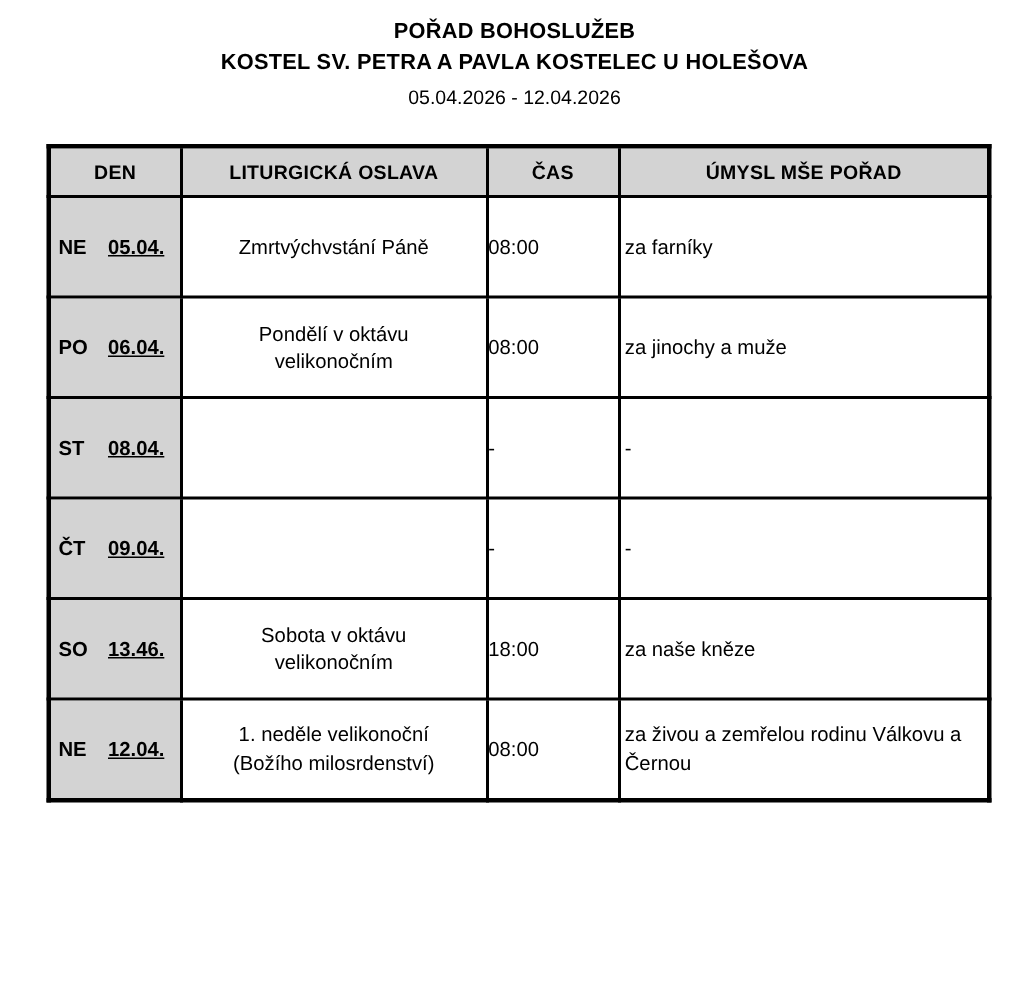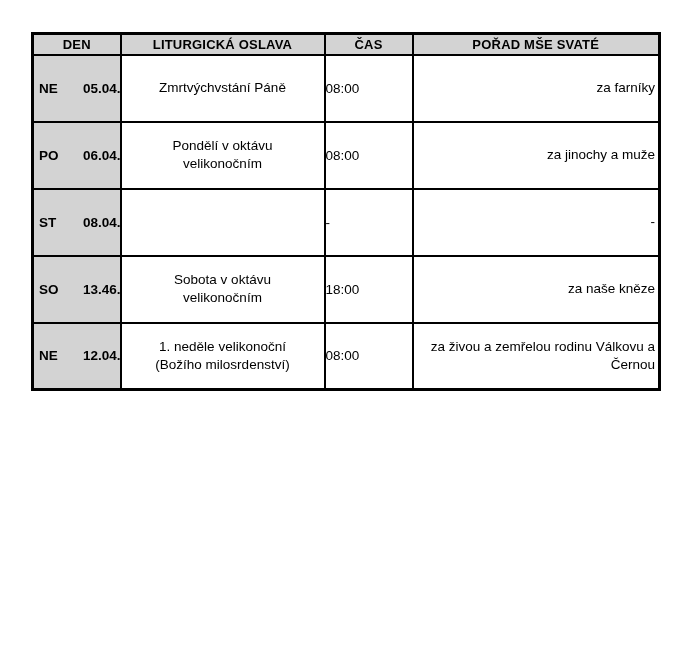--- a/index.html
+++ b/index.html
@@ -35,72 +35,77 @@
     margin: 21px 0 0 31px;
     border: 3px solid #000000;
   }
   table.schedule th, table.schedule td {
     border: 2px solid #000000;
     vertical-align: middle;
     overflow: hidden;
   }
   table.schedule th {
     background: #d3d3d3;
-    height: 21px;
+    height: 34px;
     font-size: 13px;
     font-weight: bold;
     text-align: center;
     letter-spacing: 0.2px;
   }
   td.day-cell {
     background: #d3d3d3;
     font-weight: bold;
     font-size: 13.5px;
     padding-left: 5px;
     white-space: nowrap;
   }
   td.day-cell .day-abbrev { display: inline-block; min-width: 26px; }
-  td.day-cell .day-date { display: inline-block; margin-left: 18px; }
+  td.day-cell .day-date { display: inline-block; margin-left: 7px; text-decoration: underline; }
   tbody tr { height: 67px; }
   td.liturgy-cell {
     text-align: center;
     font-size: 13.5px;
     padding: 2px 26px;
     line-height: 1.35;
   }
   td.time-cell {
     font-size: 13.5px;
   }
   td.intention-cell {
-    text-align: right;
+    text-align: left;
     font-size: 13.5px;
     padding: 2px 3px;
     line-height: 1.35;
     margin-left: 16px;
   }
 </style>
 </head>
 <body>
 
 <div class="page">
 
+  <div class="doc-header">
+    <div class="title-line-1">POŘAD BOHOSLUŽEB</div>
+    <div class="title-line-2">KOSTEL SV. PETRA A PAVLA KOSTELEC U HOLEŠOVA</div>
+    <div class="title-line-3">05.04.2026 - 12.04.2026</div>
+  </div>
 
   <table class="schedule">
     <colgroup>
       <col style="width: 88px">
       <col style="width: 204px">
       <col style="width: 88px">
       <col style="width: 247px">
     </colgroup>
     <thead>
       <tr>
         <th>DEN</th>
         <th>LITURGICKÁ OSLAVA</th>
         <th>ČAS</th>
-        <th>POŘAD MŠE SVATÉ</th>
+        <th>ÚMYSL MŠE POŘAD</th>
       </tr>
     </thead>
     <tbody id="schedule-body">
   <tr>
     <td class="day-cell">
       <span class="day-abbrev">NE</span><span class="day-date">05.04.</span>
     </td>
     <td class="liturgy-cell">Zmrtvýchvstání Páně</td>
     <td class="time-cell">08:00</td>
     <td class="intention-cell">za farníky</td>
@@ -118,20 +123,28 @@
 
   <tr>
     <td class="day-cell">
       <span class="day-abbrev">ST</span><span class="day-date">08.04.</span>
     </td>
     <td class="liturgy-cell"></td>
     <td class="time-cell">-</td>
     <td class="intention-cell">-</td>
   </tr>
 
+  <tr>
+    <td class="day-cell">
+      <span class="day-abbrev">ČT</span><span class="day-date">09.04.</span>
+    </td>
+    <td class="liturgy-cell"></td>
+    <td class="time-cell">-</td>
+    <td class="intention-cell">-</td>
+  </tr>
 
 
   <tr>
     <td class="day-cell">
       <span class="day-abbrev">SO</span><span class="day-date">13.46.</span>
     </td>
     <td class="liturgy-cell">Sobota v oktávu velikonočním</td>
     <td class="time-cell">18:00</td>
     <td class="intention-cell">za naše kněze</td>
   </tr>

